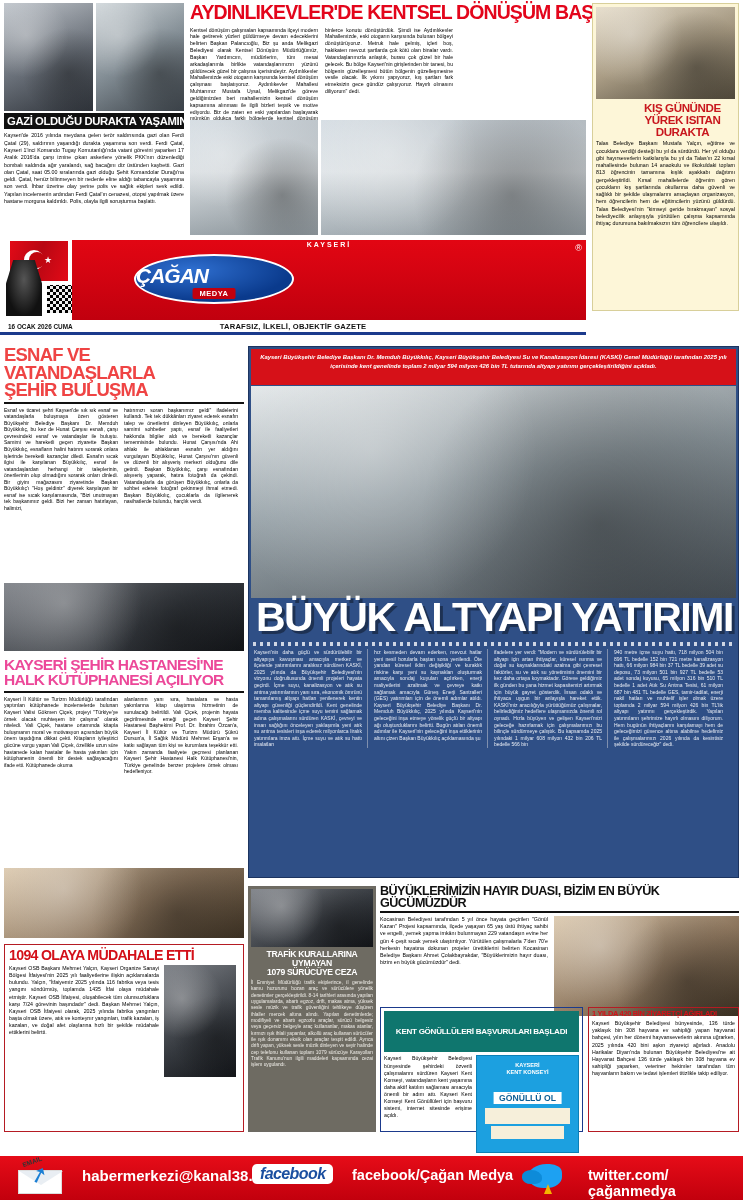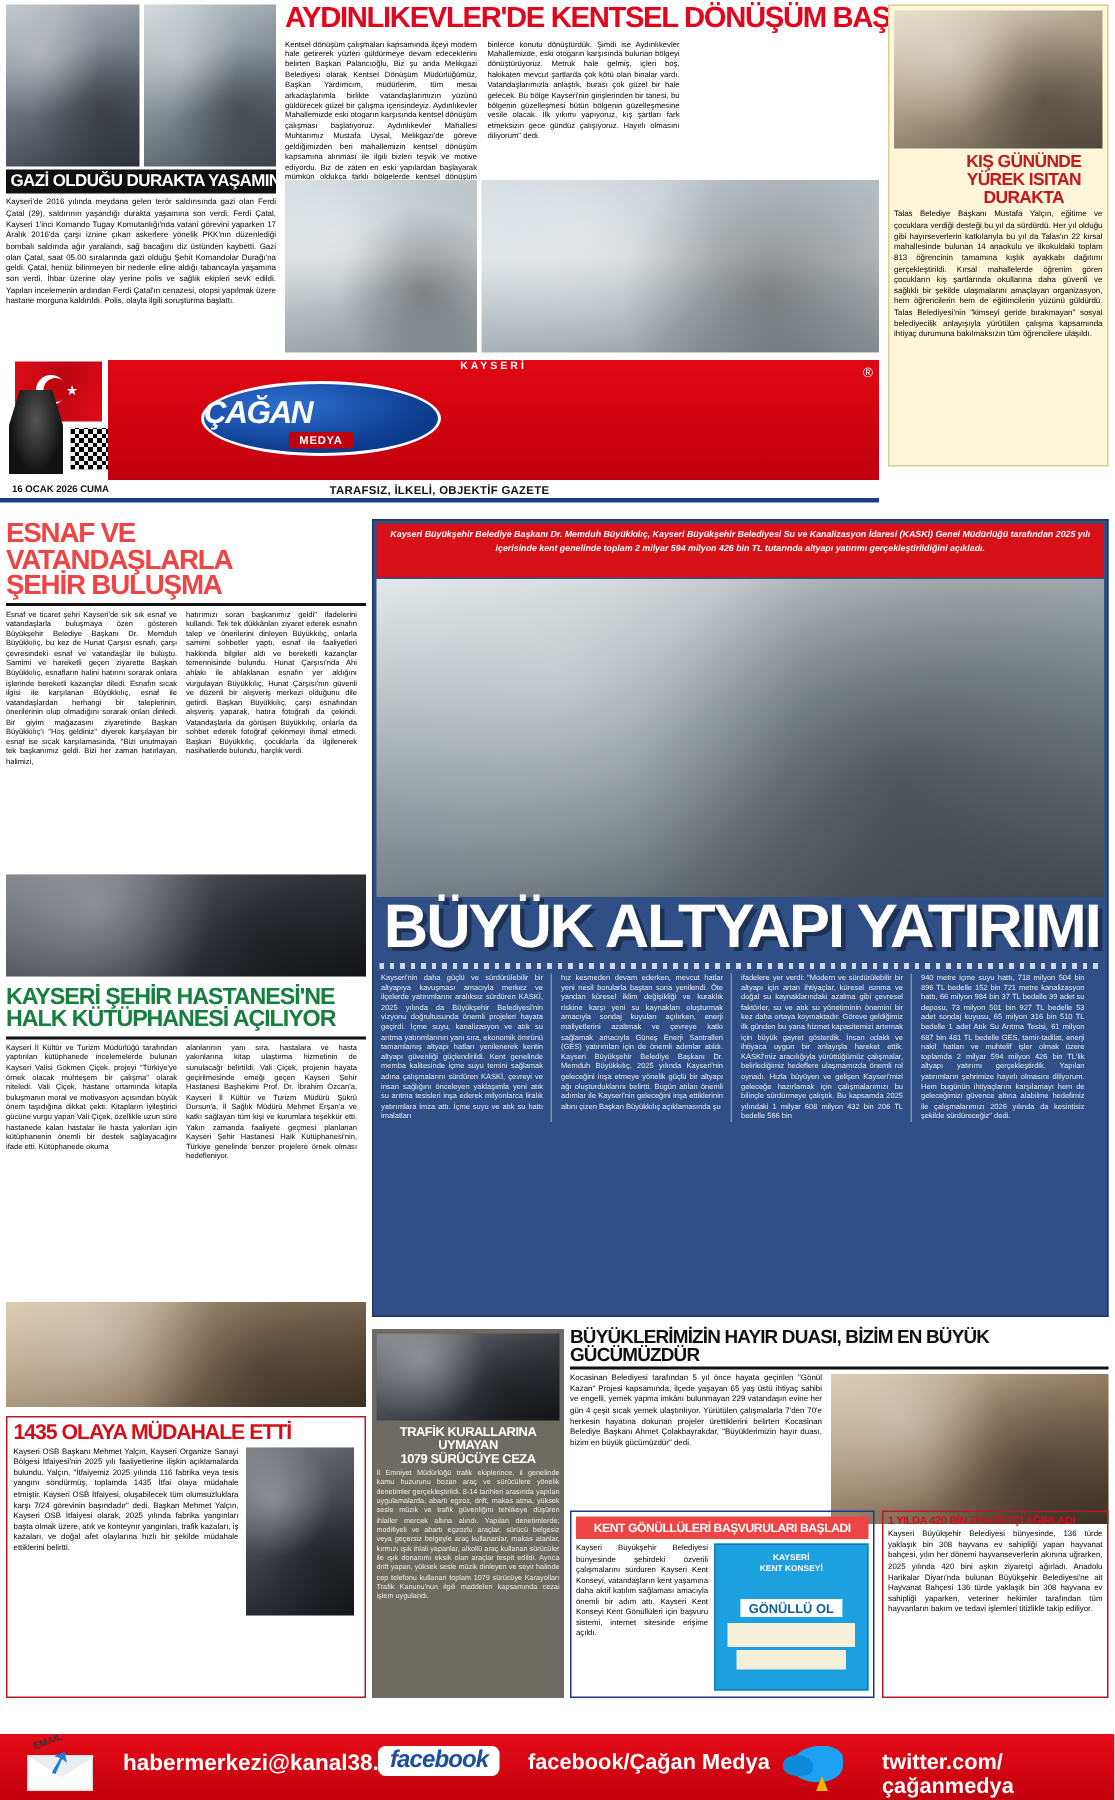--- a/index.html
+++ b/index.html
@@ -103,21 +103,21 @@
 
   #esnaf { position:absolute; left:4px; top:6px; width:240px; height:305px; }
   #esnaf-h { color:#ef4444; font-size:18.5px; font-weight:bold; line-height:.95;
              letter-spacing:-0.8px; }
   #esnaf-rule { height:2px; background:#111; margin:3px 0 3px; }
   #esnaf-cols { display:flex; gap:6px; }
   #esnaf-cols .c { width:114px; font-size:5.05px; line-height:1.30; text-align:justify; }
   #esnaf-photo { position:absolute; left:0; bottom:0; width:240px; height:68px; }
 
   #hast { position:absolute; left:4px; top:318px; width:240px; height:280px; }
-  #hast-h { color:#15803d; font-size:15.5px; font-weight:bold; line-height:.96; letter-spacing:-0.7px; }
+  #hast-h { color:#ec4899; font-size:15.5px; font-weight:bold; line-height:.96; letter-spacing:-0.7px; }
   #hast-rule { height:2px; background:#111; margin:3px 0 3px; }
   #hast-cols { display:flex; gap:6px; }
   #hast-cols .c { width:114px; font-size:5.05px; line-height:1.31; text-align:justify; }
   #hast-photo { position:absolute; left:0; bottom:0; width:240px; height:70px; }
 
   #itfaiye { position:absolute; left:4px; top:604px; width:240px; height:188px;
              border:1.5px solid #b51b23; padding:4px; }
   #itf-h { color:#d31019; font-size:14.2px; font-weight:bold; letter-spacing:-0.7px; }
   #itf-wrap { display:flex; gap:5px; margin-top:3px; }
   #itf-txt { width:150px; font-size:5.25px; line-height:1.36; text-align:justify; }
@@ -151,22 +151,22 @@
   
   #koca { position:absolute; left:380px; top:546px; width:359px; height:246px; }
   #koca-h { color:#111; font-size:12.6px; font-weight:bold; letter-spacing:-0.55px; }
   #koca-rule { height:1.5px; background:#111; margin:2px 0 3px; }
   #koca-row { display:flex; gap:6px; }
   #koca-txt { width:168px; font-size:5.3px; line-height:1.38; text-align:justify; }
   #koca-photo { flex:1; height:100px; }
 
   #gonullu { position:absolute; left:380px; top:667px; width:203px; height:125px;
              border:1.5px solid #1b3a8c; padding:3px; }
-  #gonullu-h { background:#ef4444; color:#fff; font-size:8.1px; font-weight:bold;
-               text-align:center; padding:4px 0; letter-spacing:-0.3px; }
+  #gonullu-h { background:#0f766e; color:#fff; font-size:8.1px; font-weight:bold;
+               text-align:center; padding:17px 0; letter-spacing:-0.3px; }
   #gonullu-row { display:flex; gap:4px; margin-top:3px; }
   #gonullu-txt { width:88px; font-size:5.2px; line-height:1.36; text-align:justify; }
   #gonullu-card { flex:1; height:98px; background:#1ca0e0; position:relative;
                   border:1px solid #0d7fb6; }
   #gc-logo { position:absolute; left:50%; top:6px; transform:translateX(-50%);
              color:#fff; font-size:5.6px; font-weight:bold; text-align:center; line-height:1.1; }
   #gc-badge { position:absolute; left:50%; top:36px; transform:translateX(-50%);
               background:#fff; color:#0e5f95; font-size:8.6px; font-weight:bold;
               padding:1px 6px; white-space:nowrap; }
   #gc-note { position:absolute; left:8px; top:52px; right:8px; height:16px; background:#f6efda; }
@@ -290,21 +290,21 @@
       </div>
       <div id="hast-rule"></div>
       <div id="hast-cols">
         <div class="c">Kayseri İl Kültür ve Turizm Müdürlüğü tarafından yaptırılan kütüphanede incelemelerde bulunan Kayseri Valisi Gökmen Çiçek, projeyi "Türkiye'ye örnek olacak muhteşem bir çalışma" olarak niteledi. Vali Çiçek, hastane ortamında kitapla buluşmanın moral ve motivasyon açısından büyük önem taşıdığına dikkat çekti. Kitapların iyileştirici gücüne vurgu yapan Vali Çiçek, özellikle uzun süre hastanede kalan hastalar ile hasta yakınları için kütüphanenin önemli bir destek sağlayacağını ifade etti. Kütüphanede okuma</div>
         <div class="c">alanlarının yanı sıra, hastalara ve hasta yakınlarına kitap ulaştırma hizmetinin de sunulacağı belirtildi. Vali Çiçek, projenin hayata geçirilmesinde emeği geçen Kayseri Şehir Hastanesi Başhekimi Prof. Dr. İbrahim Özcan'a, Kayseri İl Kültür ve Turizm Müdürü Şükrü Dursun'a, İl Sağlık Müdürü Mehmet Erşan'a ve katkı sağlayan tüm kişi ve kurumlara teşekkür etti. Yakın zamanda faaliyete geçmesi planlanan Kayseri Şehir Hastanesi Halk Kütüphanesi'nin, Türkiye genelinde benzer projelere örnek olması hedefleniyor.</div>
       </div>
       <div id="hast-photo" class="photo ph-warm"></div>
     </div>
 
     <div id="itfaiye">
-      <div id="itf-h" class="hl">1435 OLAYA MÜDAHALE ETTİ</div>
+      <div id="itf-h" class="hl">1094 OLAYA MÜDAHALE ETTİ</div>
       <div id="itf-wrap">
         <div id="itf-txt">Kayseri OSB Başkanı Mehmet Yalçın, Kayseri Organize Sanayi Bölgesi İtfaiyesi'nin 2025 yılı faaliyetlerine ilişkin açıklamalarda bulundu. Yalçın, "İtfaiyemiz 2025 yılında 116 fabrika veya tesis yangını söndürmüş, toplamda 1435 İtfai olaya müdahale etmiştir. Kayseri OSB İtfaiyesi, oluşabilecek tüm olumsuzluklara karşı 7/24 görevinin başındadır" dedi. Başkan Mehmet Yalçın, Kayseri OSB İtfaiyesi olarak, 2025 yılında fabrika yangınları başta olmak üzere, atık ve konteynır yangınları, trafik kazaları, iş kazaları, ve doğal afet olaylarına hızlı bir şekilde müdahale ettiklerini belirtti.</div>
         <div id="itf-photo" class="photo ph-dark"></div>
       </div>
     </div>
 
     <div id="kaski">
       <div id="kaski-red">Kayseri Büyükşehir Belediye Başkanı Dr. Memduh Büyükkılıç, Kayseri Büyükşehir Belediyesi Su ve Kanalizasyon İdaresi (KASKİ) Genel Müdürlüğü tarafından 2025 yılı içerisinde kent genelinde toplam 2 milyar 594 milyon 426 bin TL tutarında altyapı yatırımı gerçekleştirildiğini açıkladı.</div>
       <div id="kaski-photo" class="photo ph-c"></div>
       <div id="kaski-h" class="hl">BÜYÜK ALTYAPI YATIRIMI</div>

